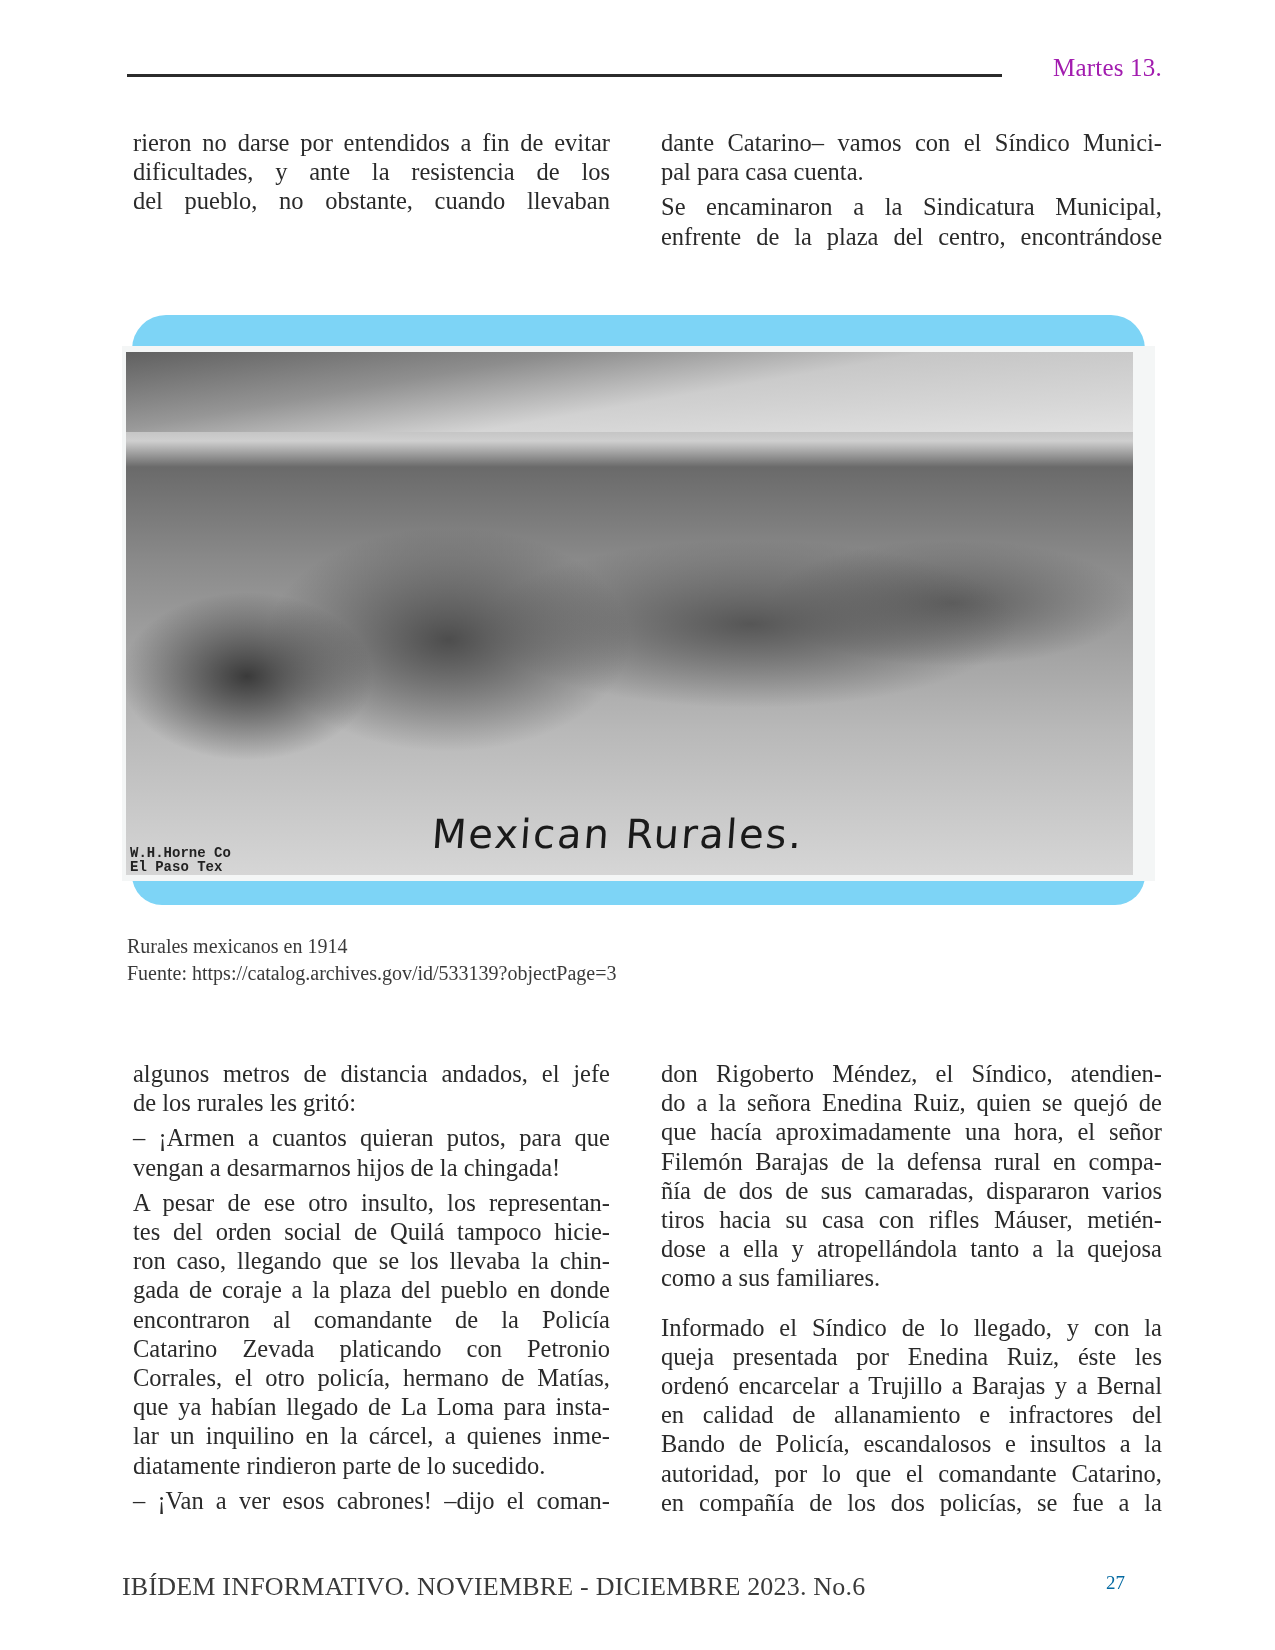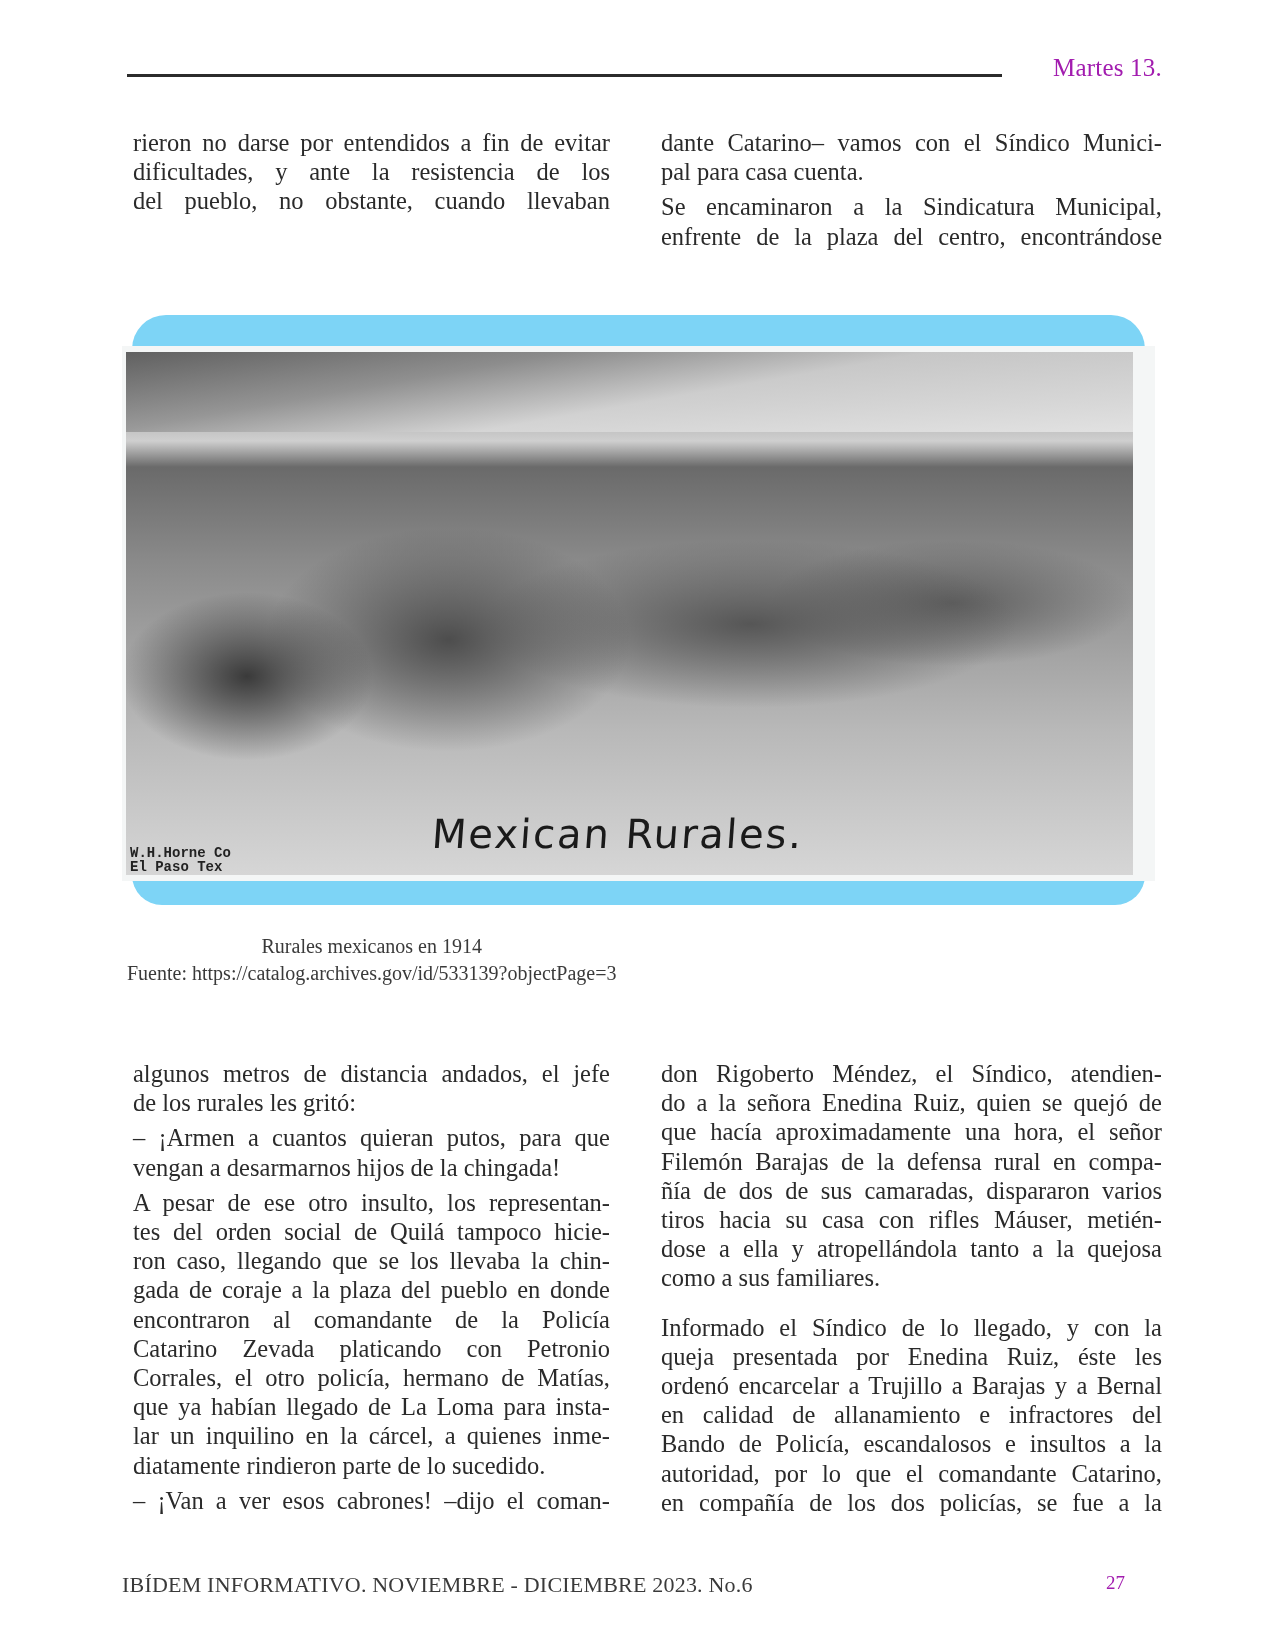--- a/index.html
+++ b/index.html
@@ -33,24 +33,24 @@
       radial-gradient(ellipse 260px 90px at 82% 48%, #5e5e5e 0%, rgba(94,94,94,0) 70%),
       linear-gradient(180deg, #7a7a7a 0%, #a8a8a8 10%, #cfcfcf 17%, #6a6a6a 22%, #8a8a8a 40%, #b8b8b8 72%, #d6d6d6 100%);
     filter: grayscale(1); }
   .photo-roof { position: absolute; left: 4px; top: 6px; width: 1007px; height: 80px;
     background: linear-gradient(170deg, #5a5a5a 0%, #8f8f8f 30%, #d9d9d9 55%, #e8e8e8 100%); opacity: 0.8; }
   .photo-caption { position: absolute; left: 310px; top: 465px; font-family: "DejaVu Sans", sans-serif;
     font-size: 40px; color: #1a1a1a; letter-spacing: 2px; transform: skewX(-4deg); }
   .photo-credit { position: absolute; left: 8px; top: 500px; font-family: Liberation Mono, monospace;
     font-size: 14px; color: #222; font-weight: bold; line-height: 14px; }
 
-  .figcaption { position: absolute; left: 127px; top: 933px; font-size: 20px; line-height: 27px; color: #3a3a3a; text-align: center; }
+  .figcaption { position: absolute; left: 127px; top: 933px; font-size: 20px; line-height: 27px; color: #3a3a3a; }
 
-  .footer-left { position: absolute; left: 122px; top: 1572px; font-size: 22px; color: #3a3a3a; letter-spacing: 0.2px; text-align: right; }
-  .footer-right { position: absolute; left: 1106px; top: 1572px; font-size: 19px; color: #a21caf; }
+  .footer-left { position: absolute; left: 122px; top: 1572px; font-size: 26px; color: #3a3a3a; letter-spacing: 0.2px; text-align: right; }
+  .footer-right { position: absolute; left: 1106px; top: 1572px; font-size: 19px; color: #0369a1; }
 </style>
 </head>
 <body>
 
 <div class="header-rule"></div>
 <div class="header-title">Martes 13.</div>
 
 <div class="col col-left-top">
   <p>
     <span class="ln">rieron no darse por entendidos a fin de evitar</span>

